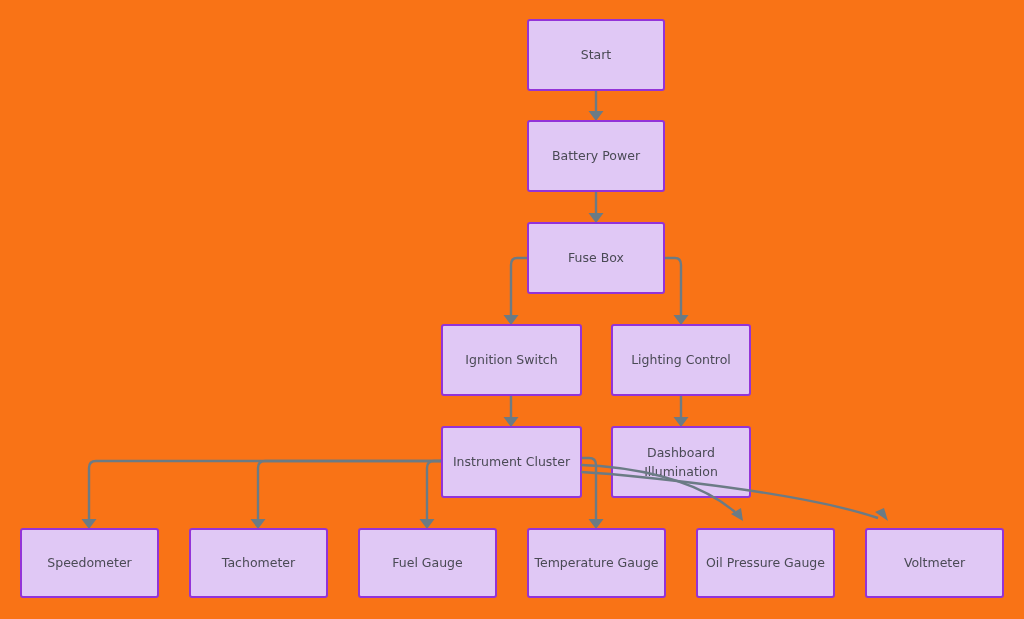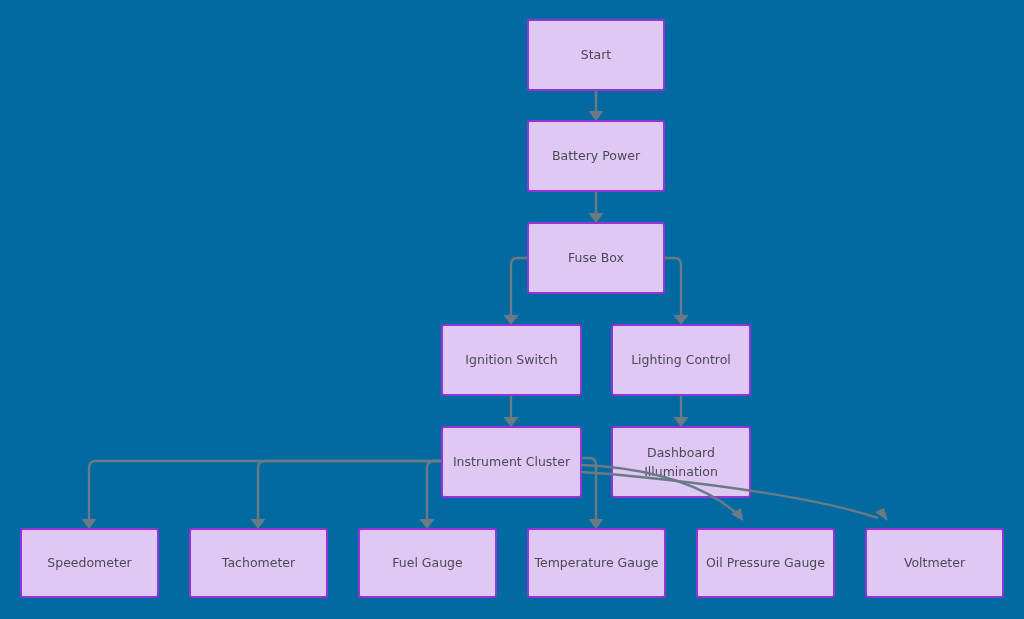--- a/index.html
+++ b/index.html
@@ -10,21 +10,21 @@
   body {
     width: 1024px;
     height: 619px;
     overflow: hidden;
     font-family: "DejaVu Sans", "Liberation Sans", sans-serif;
   }
   #flowchart-root {
     position: relative;
     width: 1024px;
     height: 619px;
-    background: #0369a1;
+    background: #f97316;
   }
   svg.flow-canvas {
     position: absolute;
     top: 0;
     left: 0;
     width: 1024px;
     height: 619px;
     display: block;
   }
   .node-rect {

